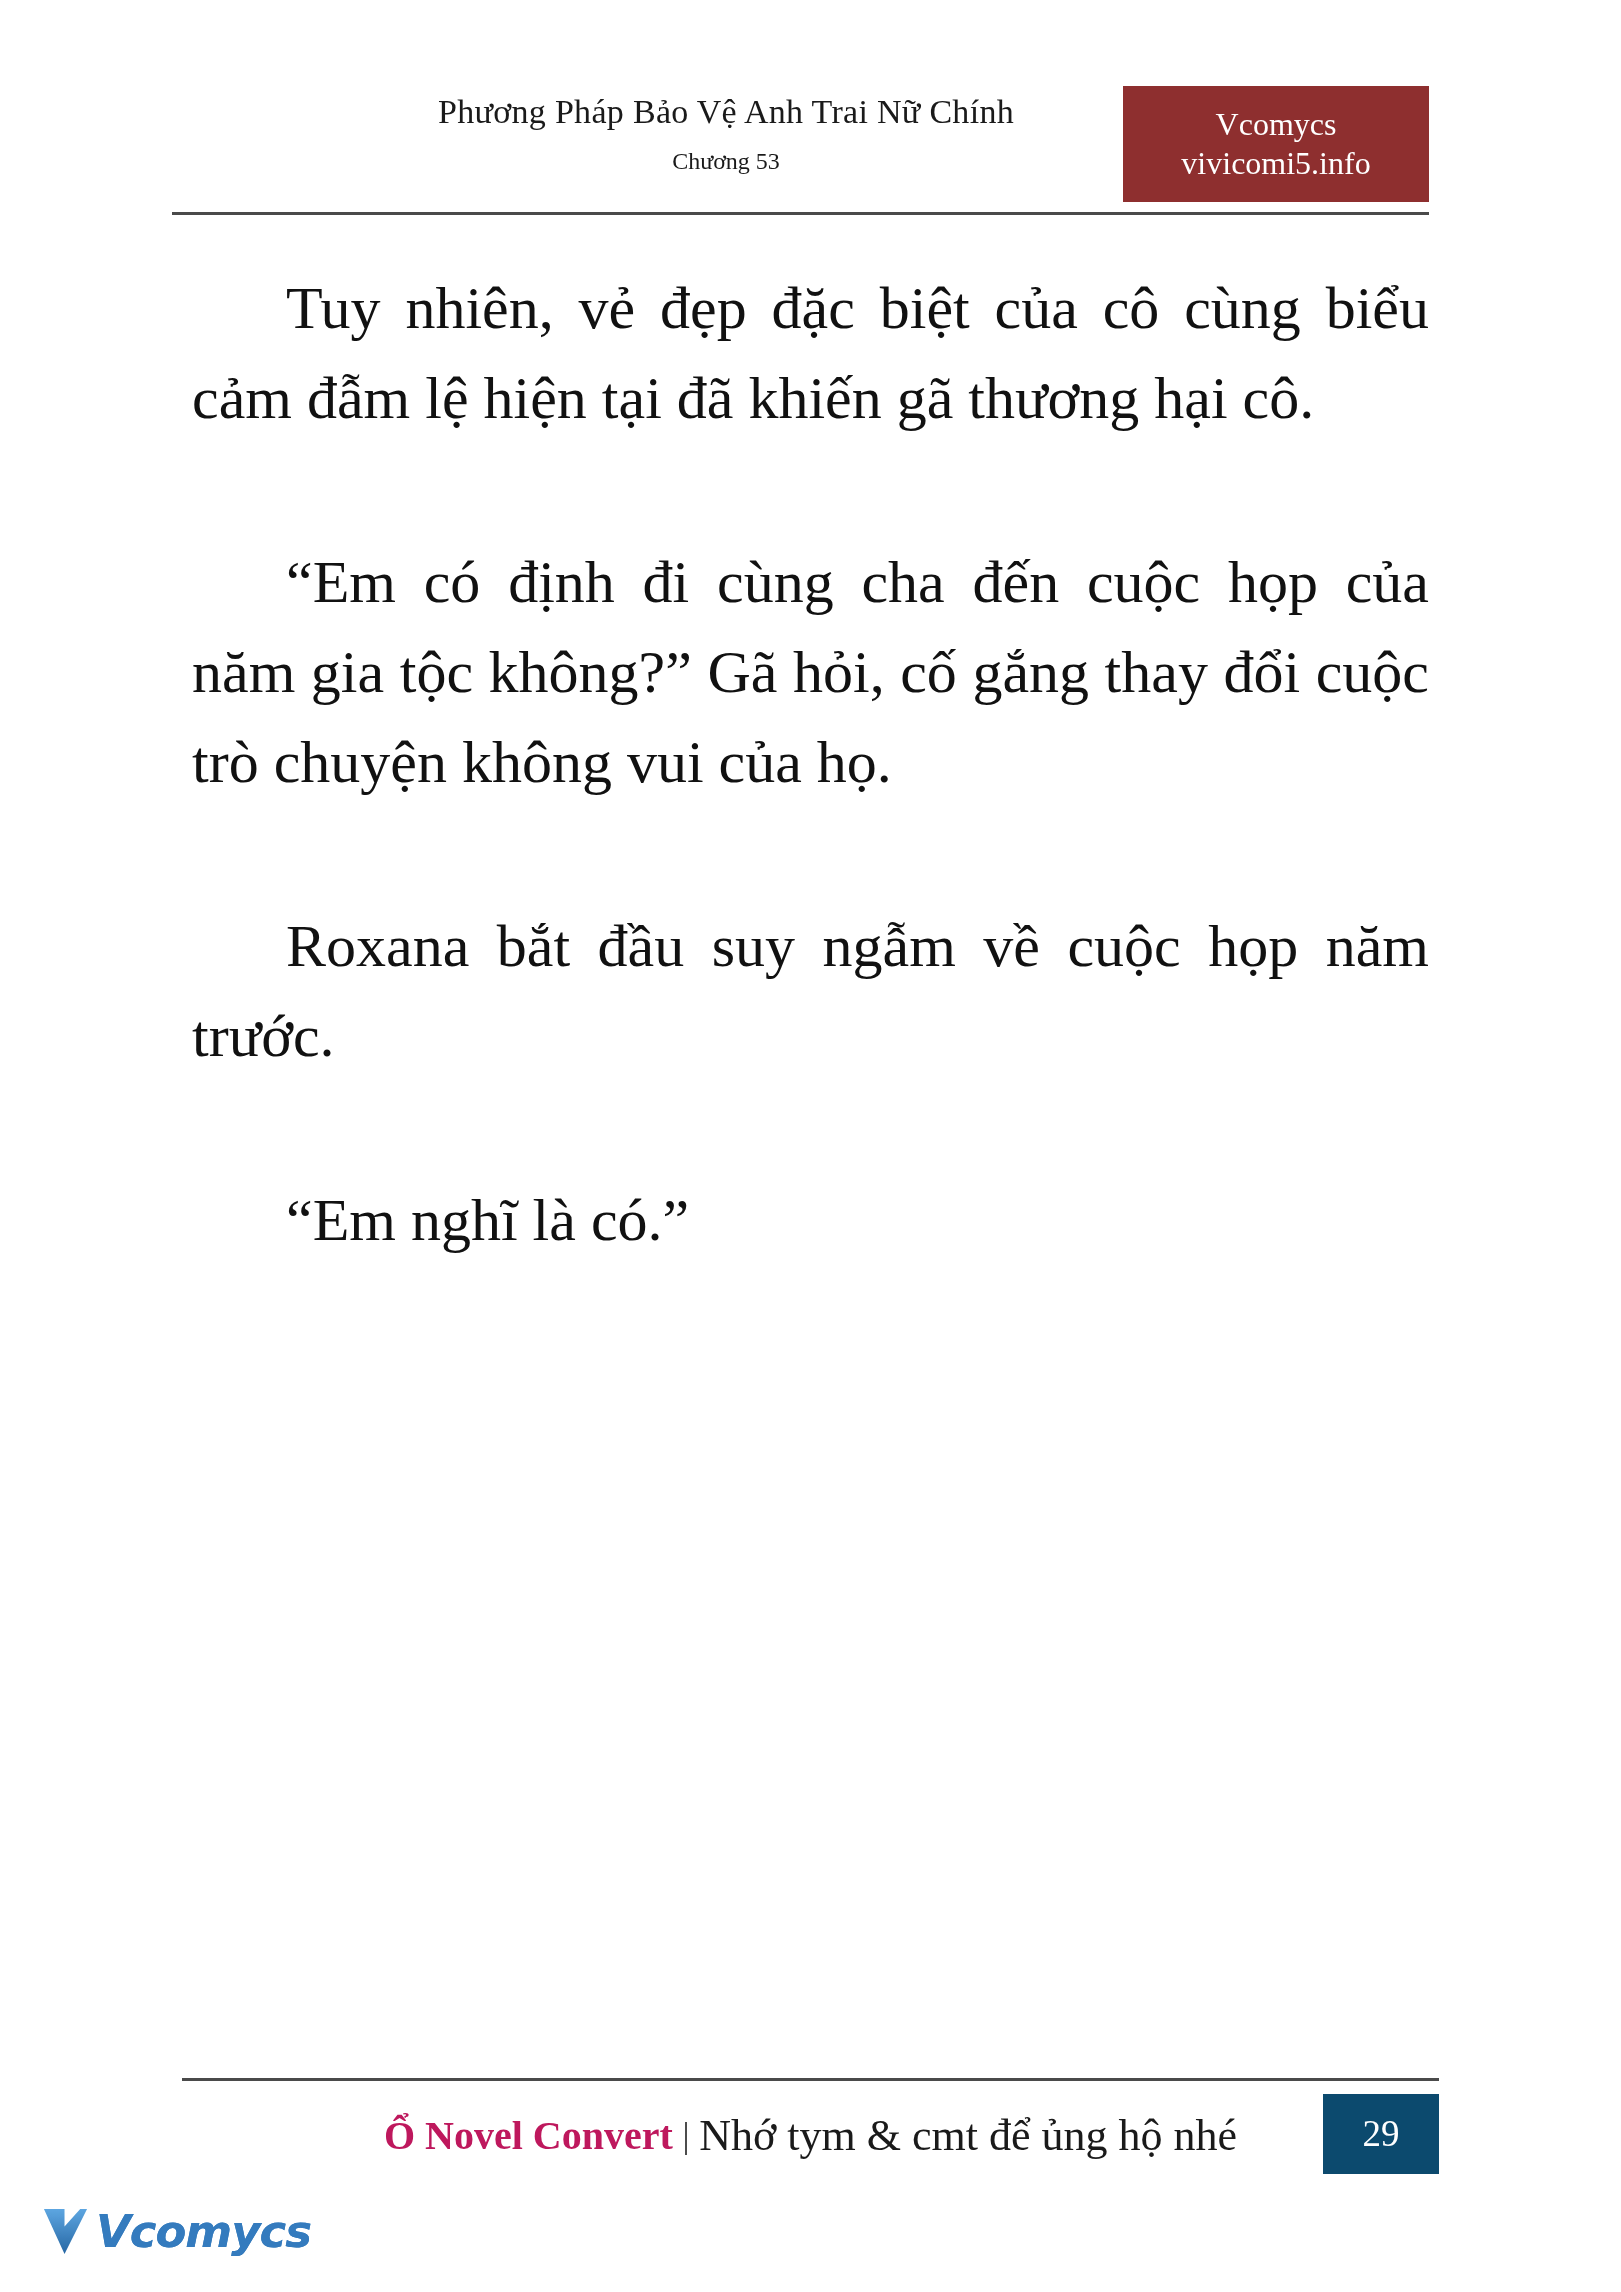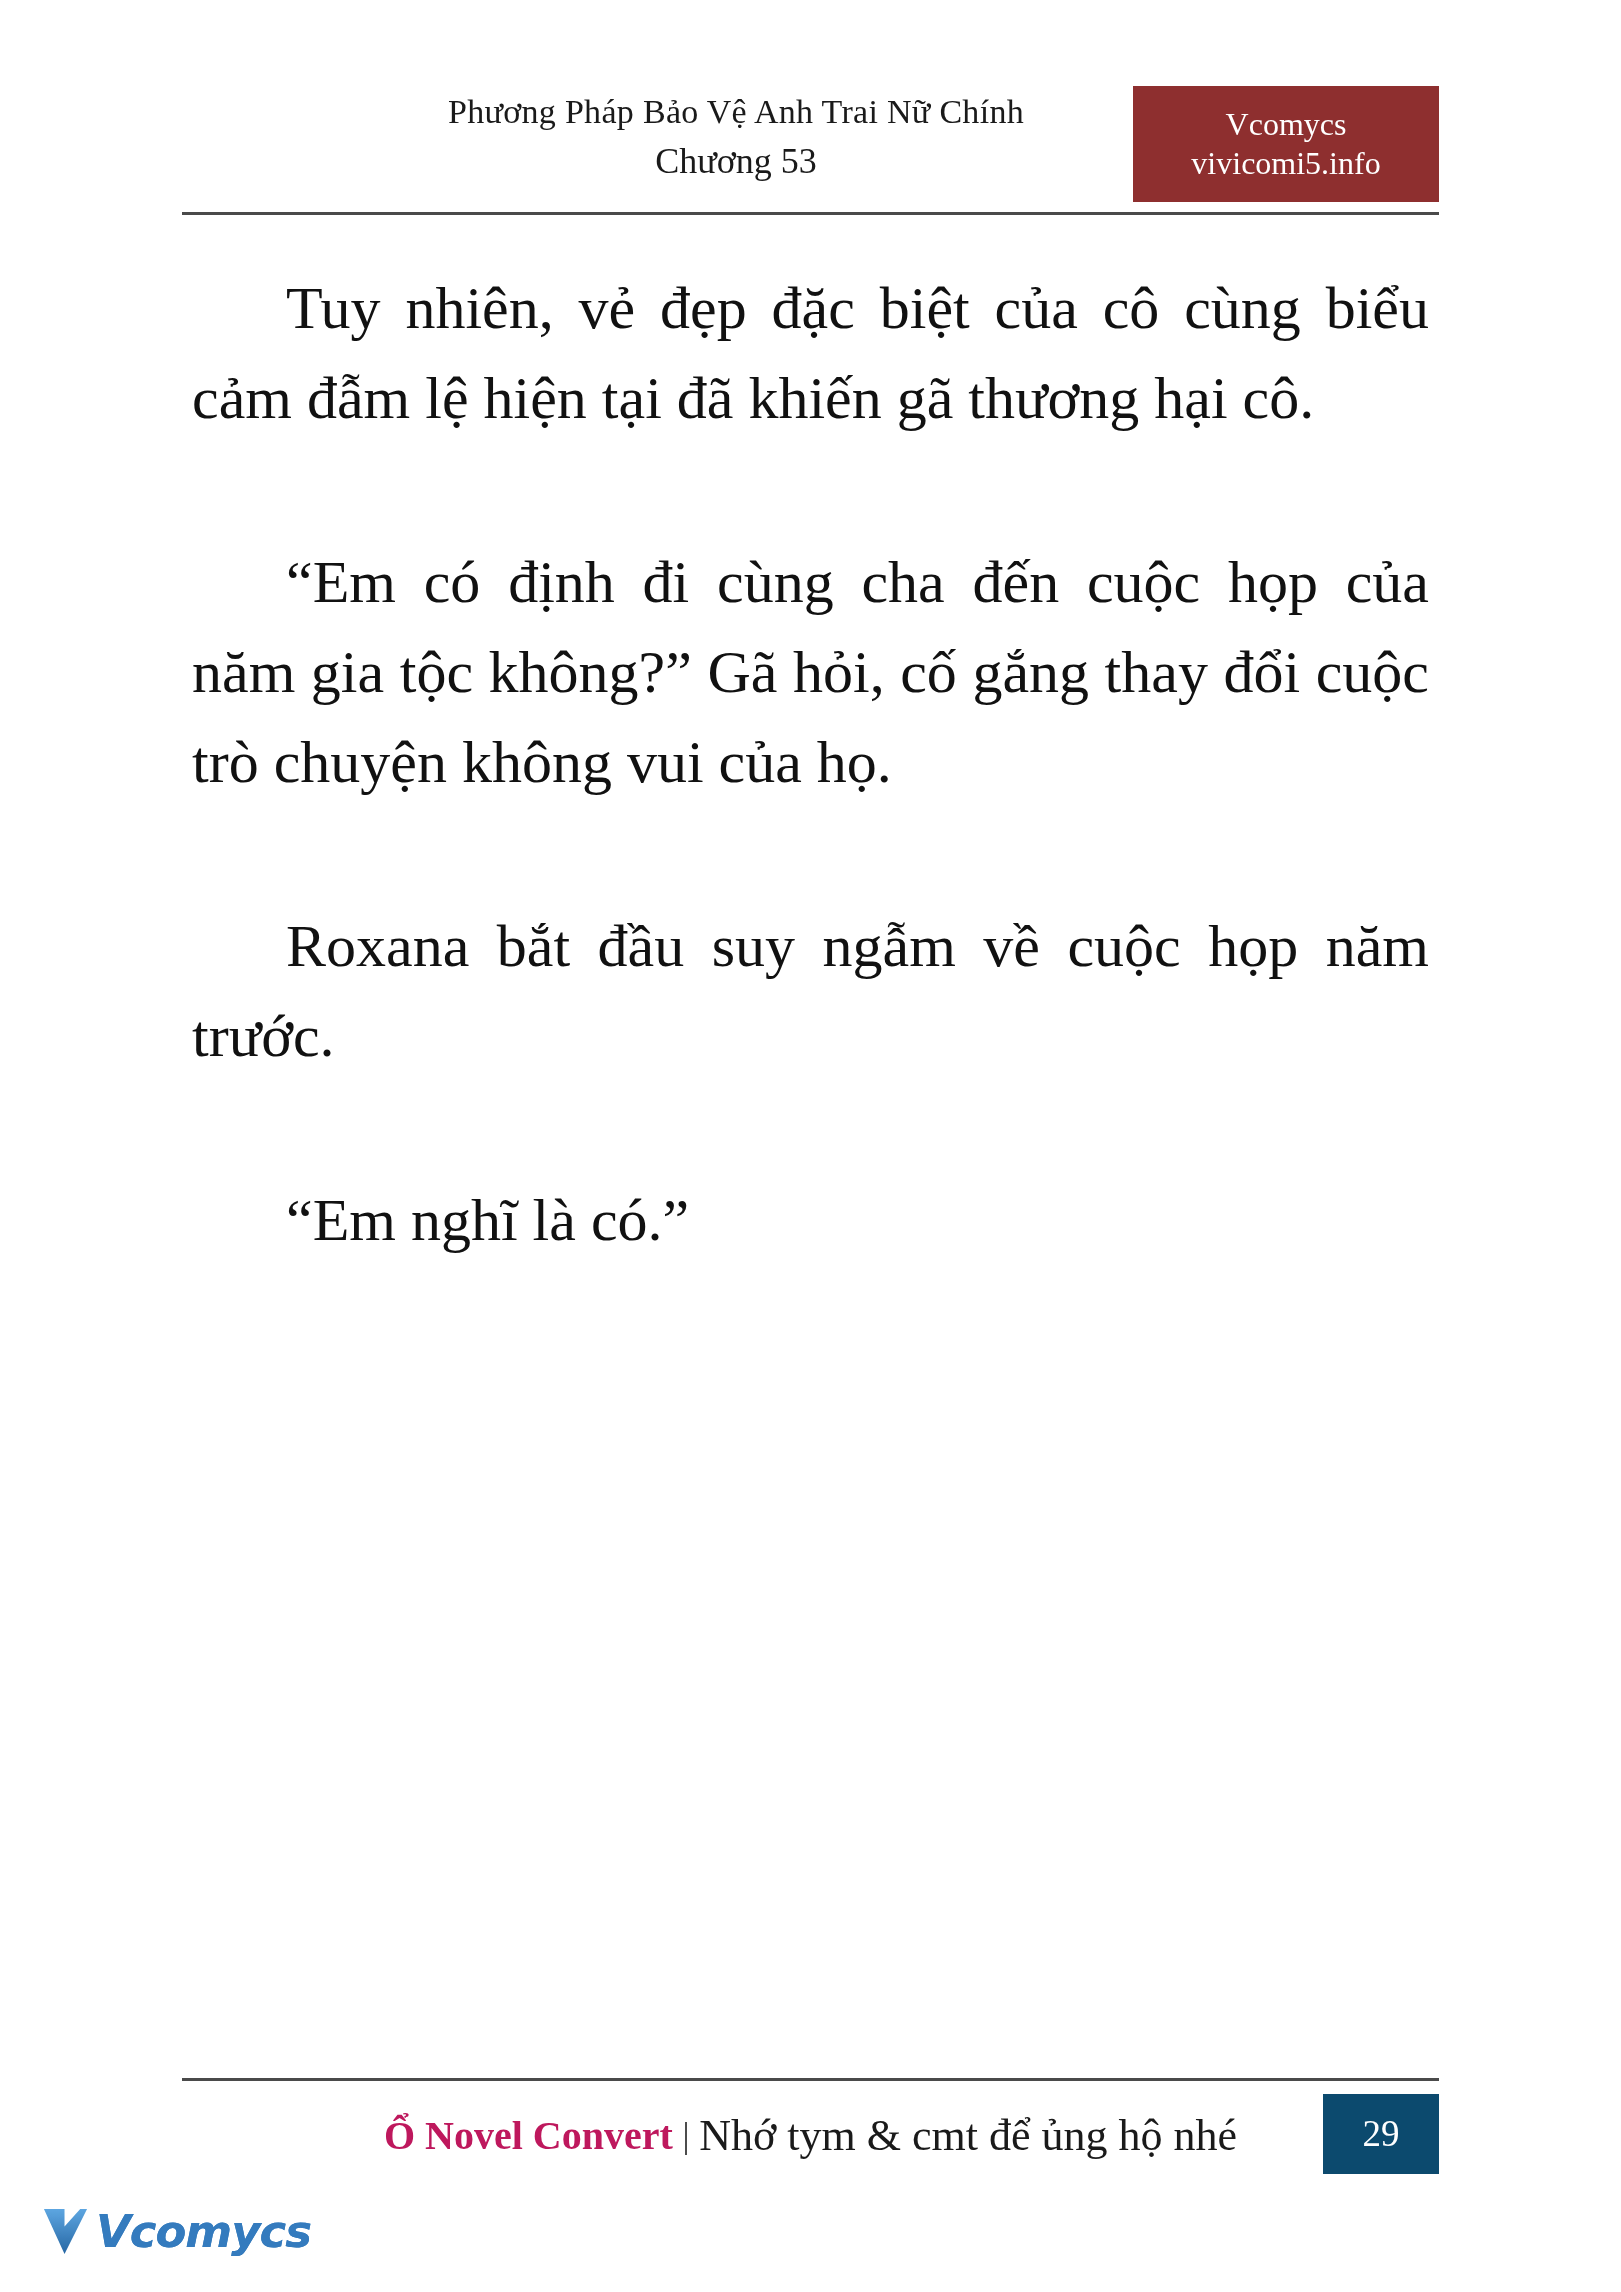--- a/index.html
+++ b/index.html
@@ -16,21 +16,21 @@
   }
 
   .page {
     position: absolute;
     inset: 0;
   }
 
   
   .header {
     position: absolute;
-    left: 182px;
+    left: 172px;
     top: 86px;
     width: 1257px;
     height: 129px;
   }
   .header-rule {
     position: absolute;
     left: 0;
     bottom: 0;
     width: 1257px;
     height: 2.9px;
@@ -44,21 +44,21 @@
     text-align: center;
     color: #1a1a1a;
   }
   .header-title-line1 {
     font-size: 34px;
     line-height: 51px;
     letter-spacing: 0.3px;
     white-space: nowrap;
   }
   .header-title-line2 {
-    font-size: 36px;
+    font-size: 24px;
     line-height: 49px;
     white-space: nowrap;
   }
   .watermark-box {
     position: absolute;
     right: 0;
     top: 0;
     width: 306px;
     height: 116px;
     background: #8e2f2f;

